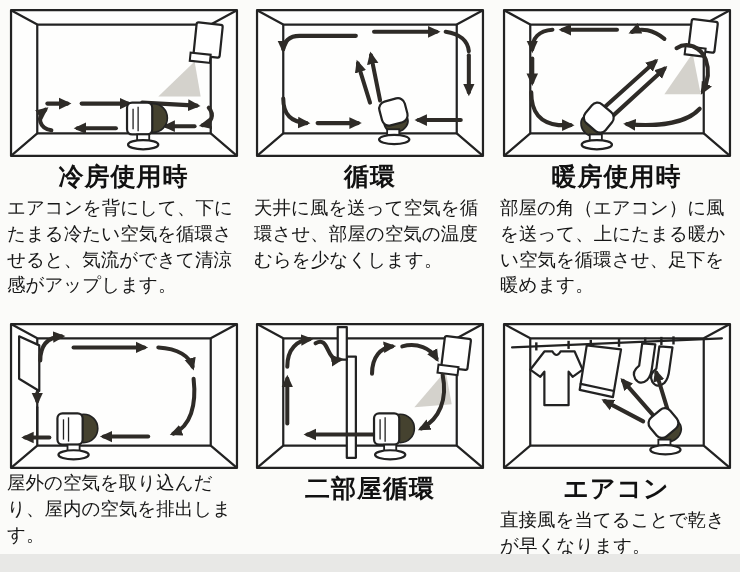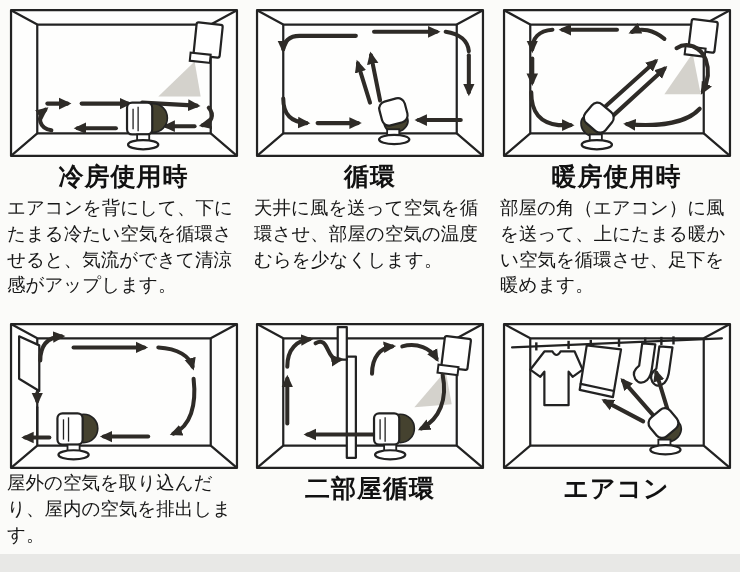--- a/index.html
+++ b/index.html
@@ -273,15 +273,16 @@
           <g transform="rotate(-40)">
             <ellipse cx="0" cy="7" rx="12" ry="10" fill="#45422f" stroke="#222" stroke-width="1.6"></ellipse>
             <rect x="-13" y="-15" width="26" height="24" rx="7" fill="#fff" stroke="#222" stroke-width="2.2"></rect>
           </g>
           <rect x="-7" y="14" width="12" height="7" fill="#fff" stroke="#222" stroke-width="1.8"></rect>
           <ellipse cx="0" cy="24" rx="15" ry="4.5" fill="#fff" stroke="#222" stroke-width="2.2"></ellipse>
         </g>
       </svg>
     </div>
     <h2 class="title">エアコン</h2>
+    <p class="desc">直接風を当てることで乾きが早くなります。</p>
   </section>
 
 </div>
 
 </body></html>

